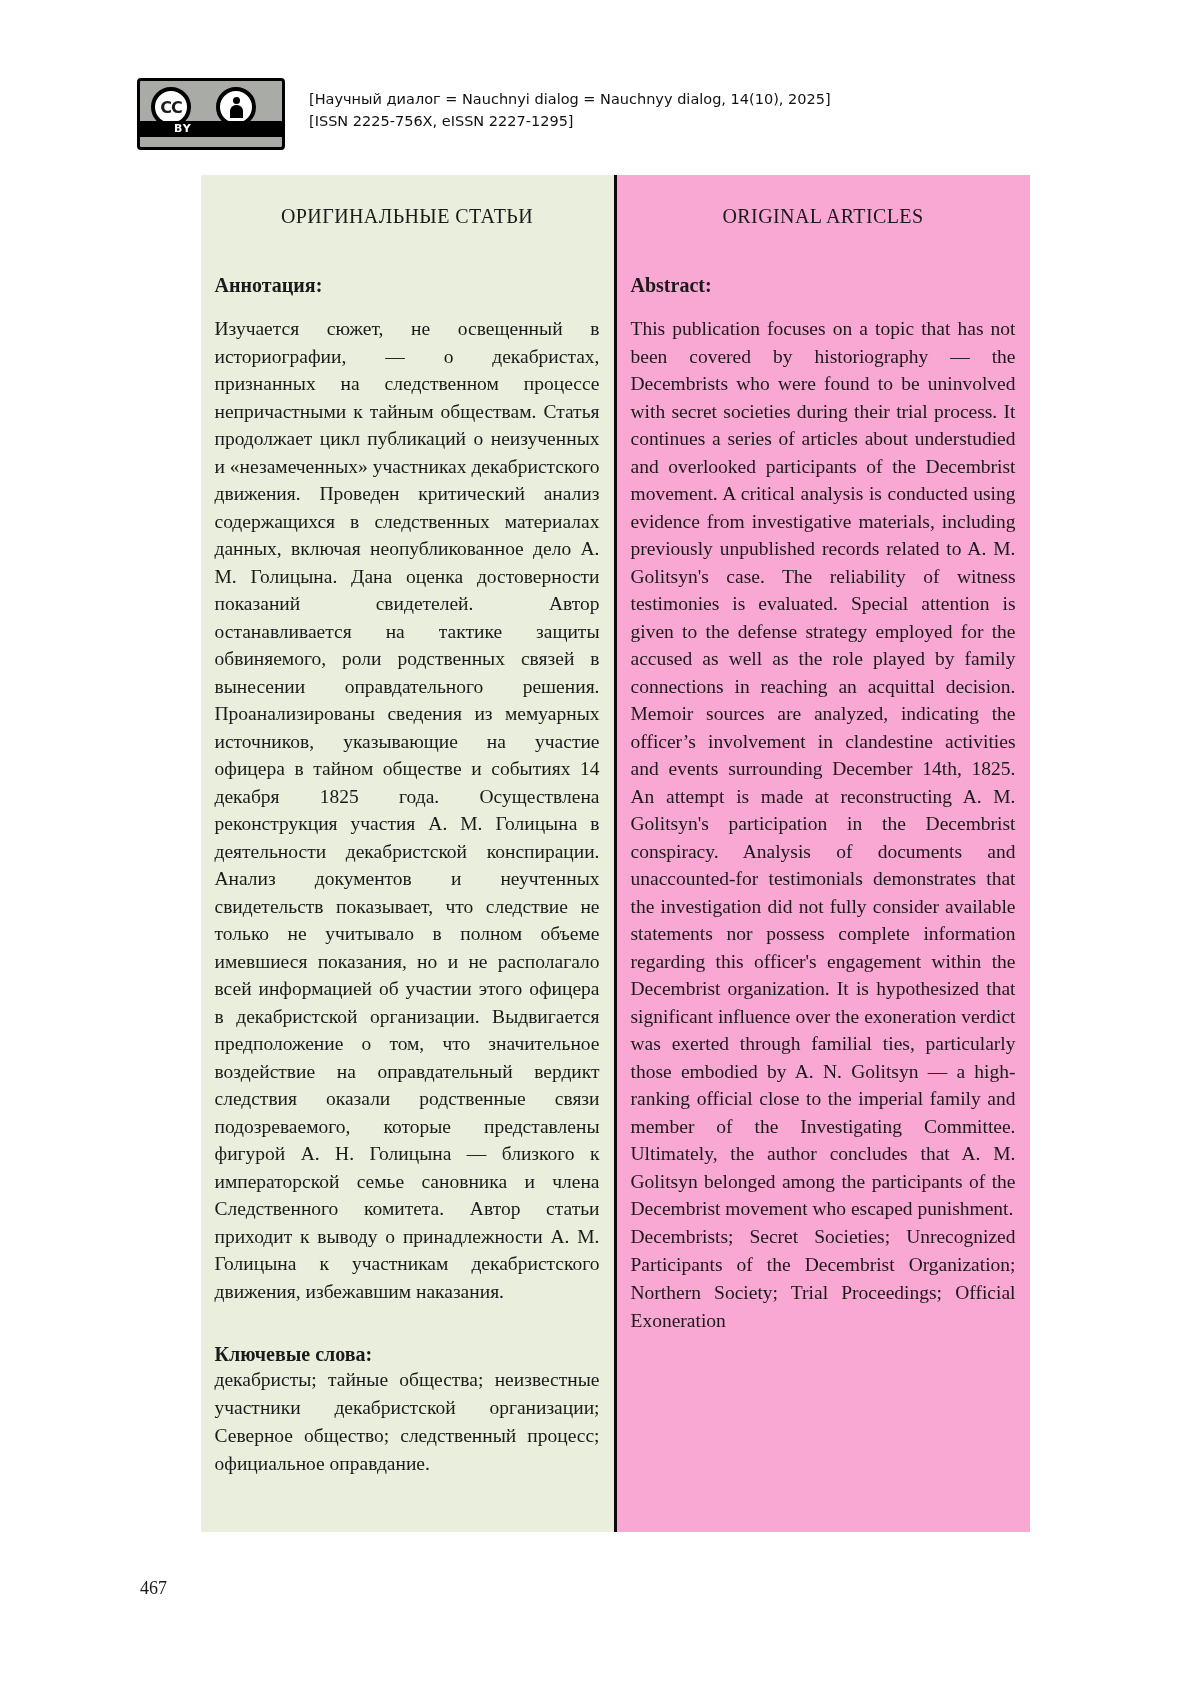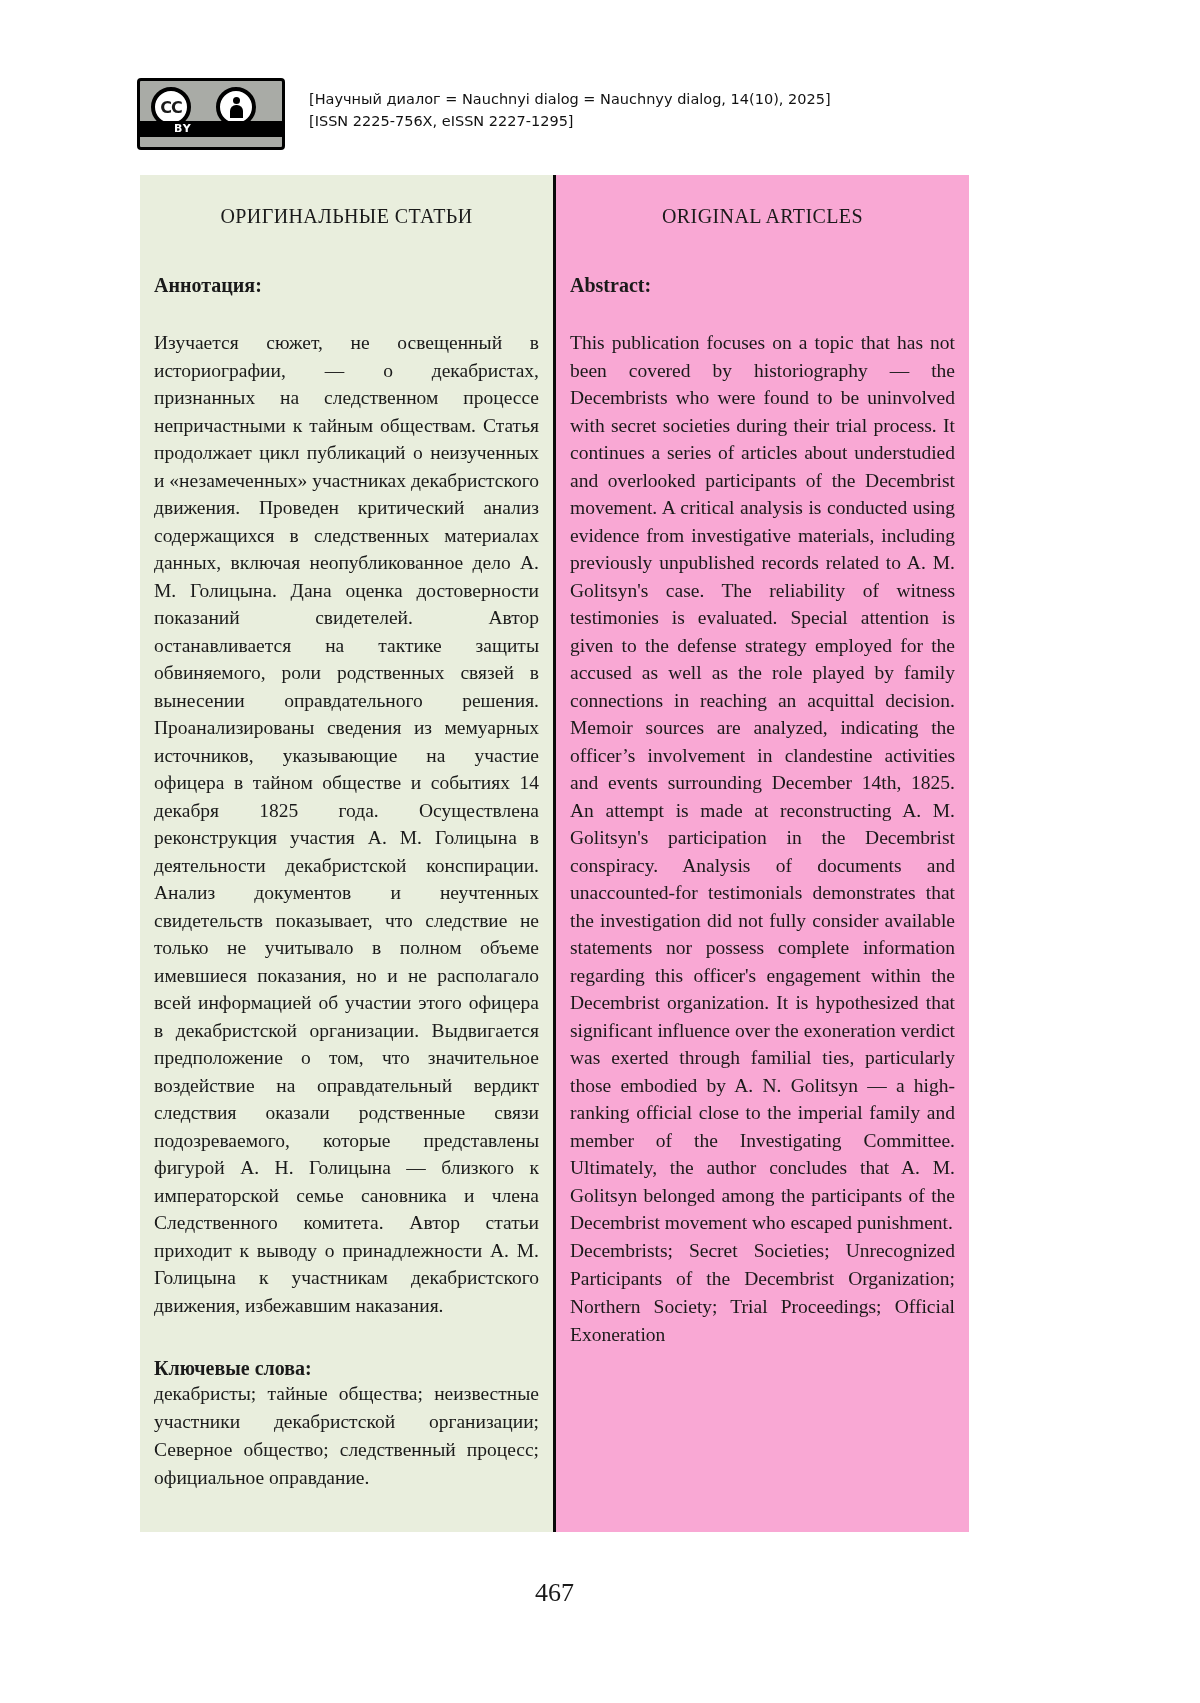--- a/index.html
+++ b/index.html
@@ -69,41 +69,42 @@
     font-family: "DejaVu Sans", sans-serif;
     font-size: 14.5px; line-height: 1.55; color: #111;
     white-space: nowrap;
   }
 
   
   .columns {
     position: absolute; top: 175px; left: 140px;
     width: 950px; height: 1357px;
     display: flex;
+    justify-content: center;
   }
   .col { width: 413px; padding: 14px 14px; overflow: hidden; }
   .col.left  { background: #e9eedd; }
   .col.right { background: #f9a8d4; }
   .divider { width: 3px; background: #0a0a0a; flex-shrink: 0; }
 
   .sec-title {
     text-align: center; font-size: 20px; font-weight: normal;
     margin-top: 16px; letter-spacing: 0.4px;
   }
   .abstract-label { font-weight: bold; font-size: 20px; margin-top: 46px; }
   .abstract-text {
-    text-align: justify; font-size: 19.5px; line-height: 27.5px; margin-top: 32px;
+    text-align: justify; font-size: 19.5px; line-height: 27.5px; margin-top: 18px;
   }
   .kw-label { font-weight: bold; font-size: 20px; margin-top: 38px; }
   .kw-text { text-align: justify; font-size: 19.5px; line-height: 28px; }
 
   
   .page-number {
     position: absolute; top: 1578px; left: 140px; width: 829px;
-    text-align: center; font-size: 26px;
+    font-size: 18px;
   }
 </style>
 </head>
 <body>
 
 <div class="header">
   <div class="cc-badge">
     <div class="cc-circle cc">CC</div>
     <div class="cc-circle person">
       <span class="person-head"></span>

